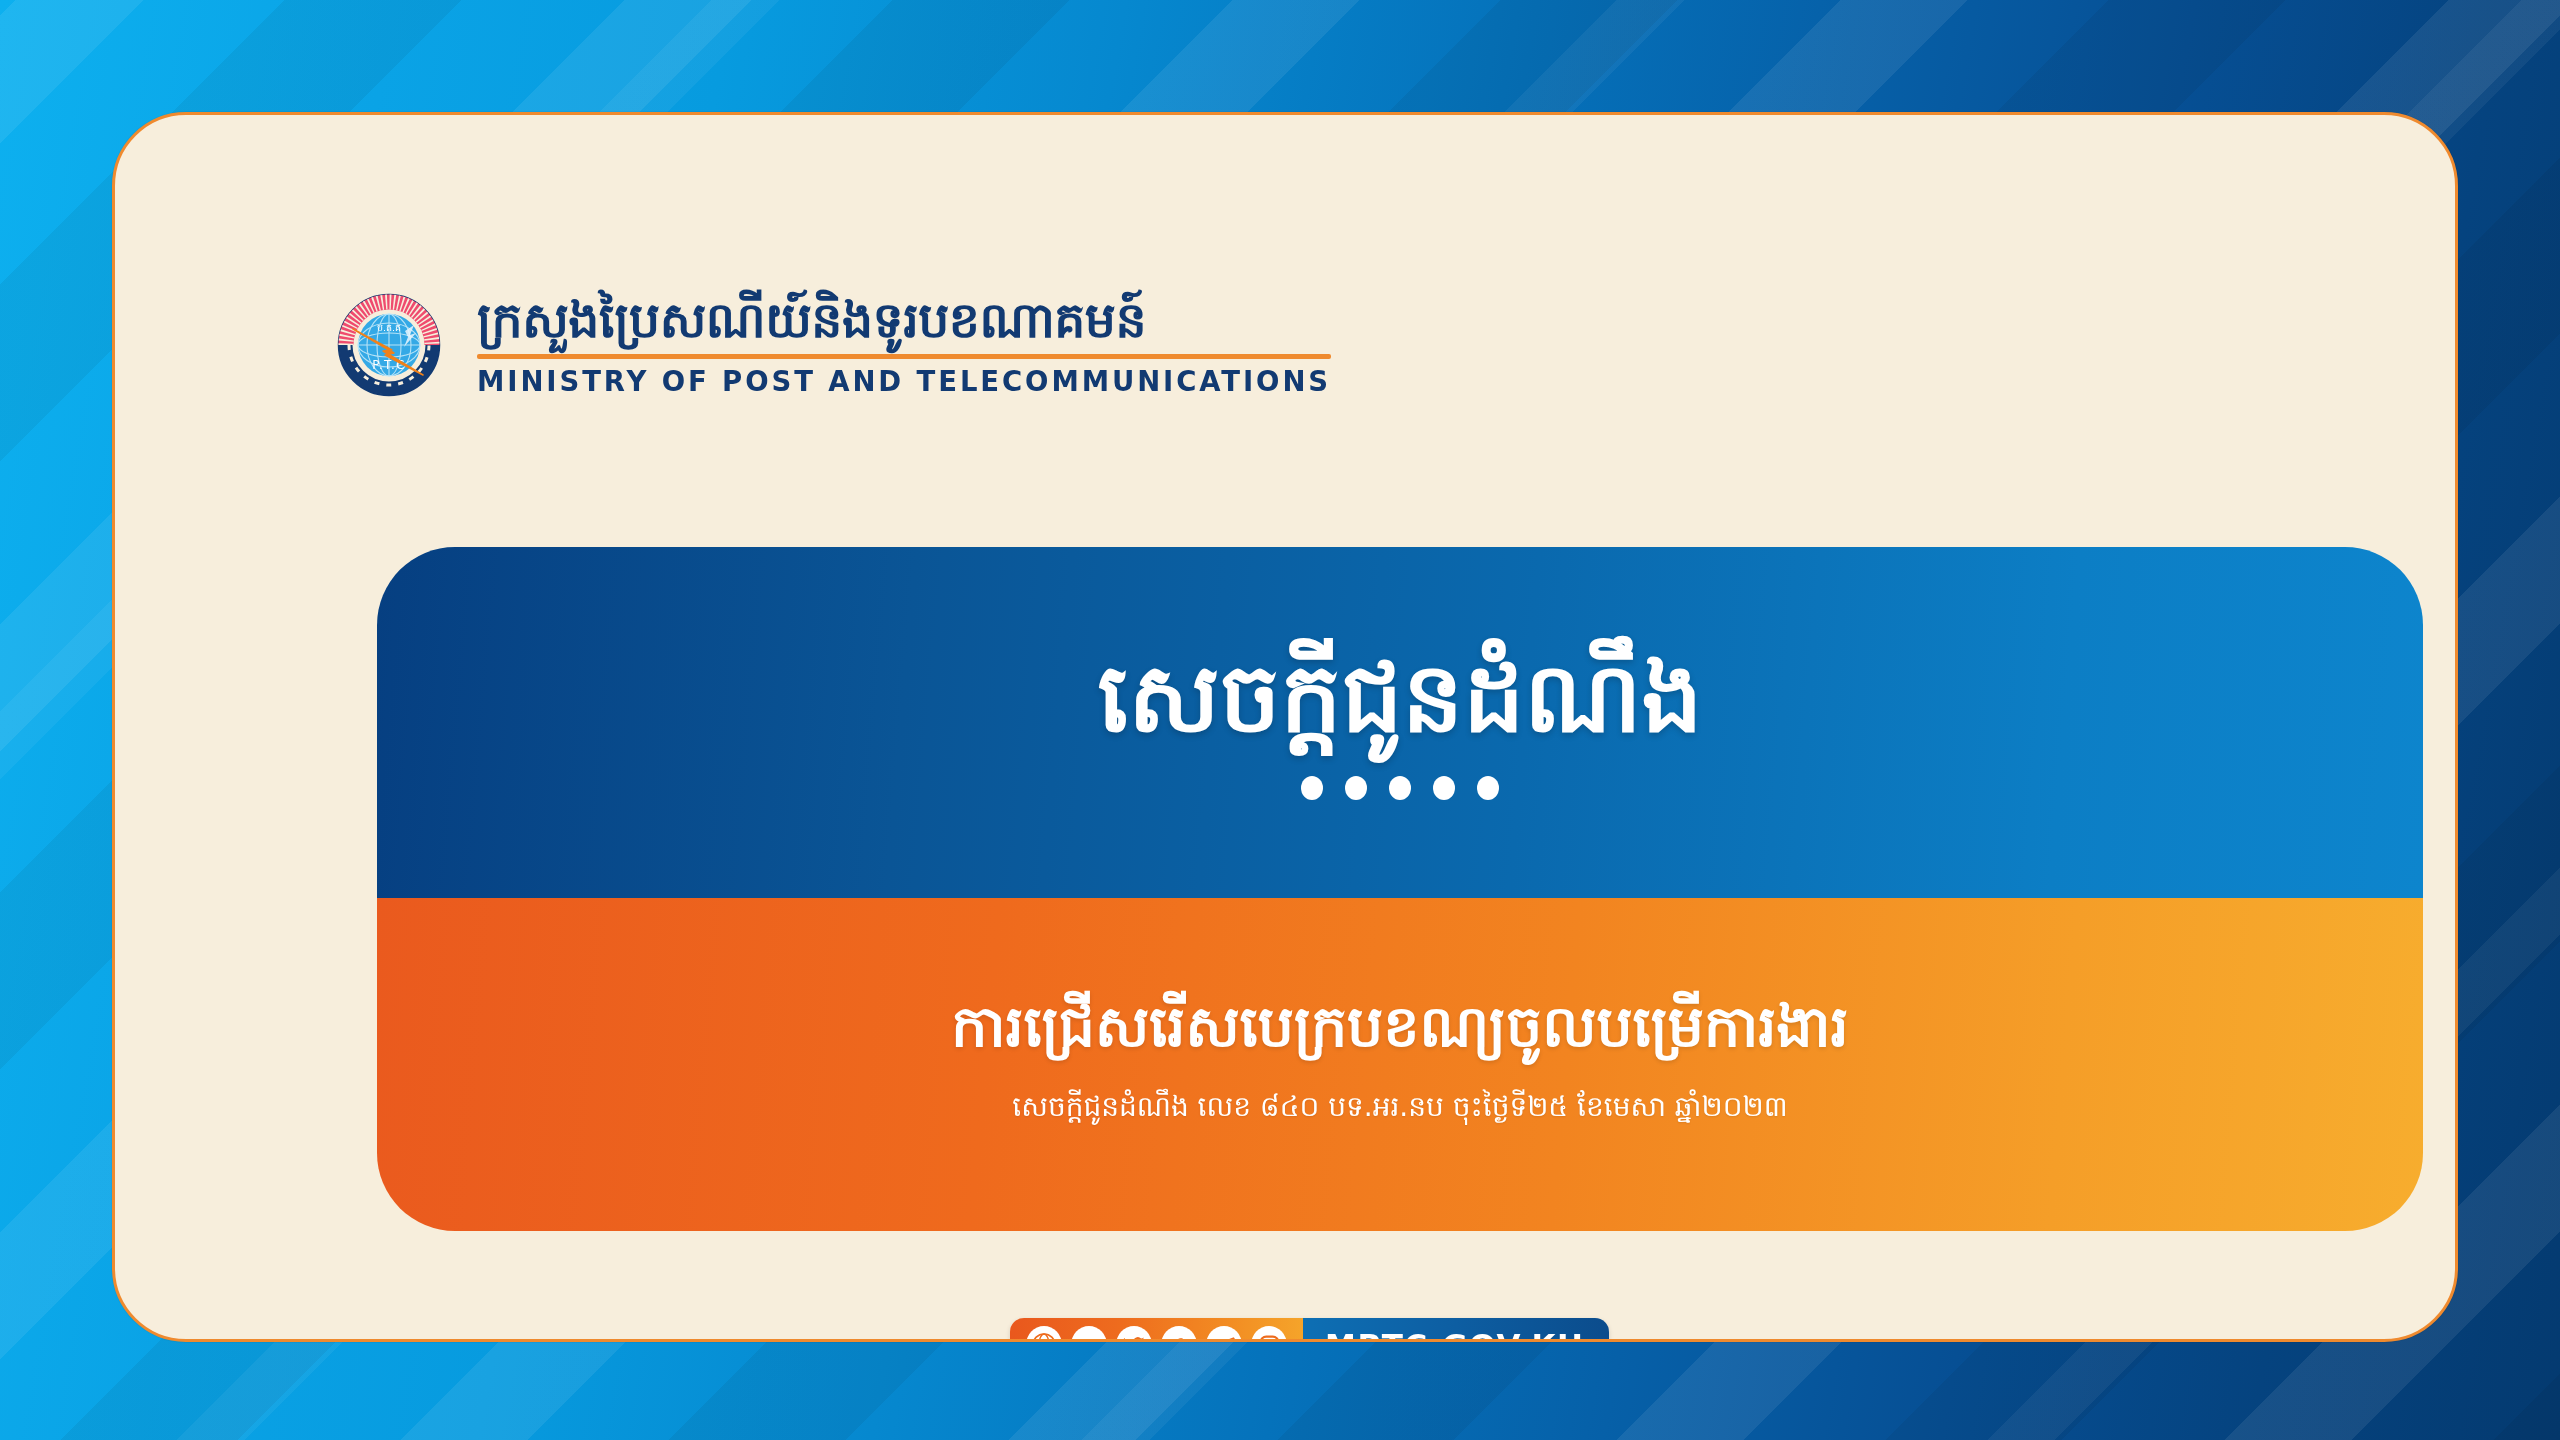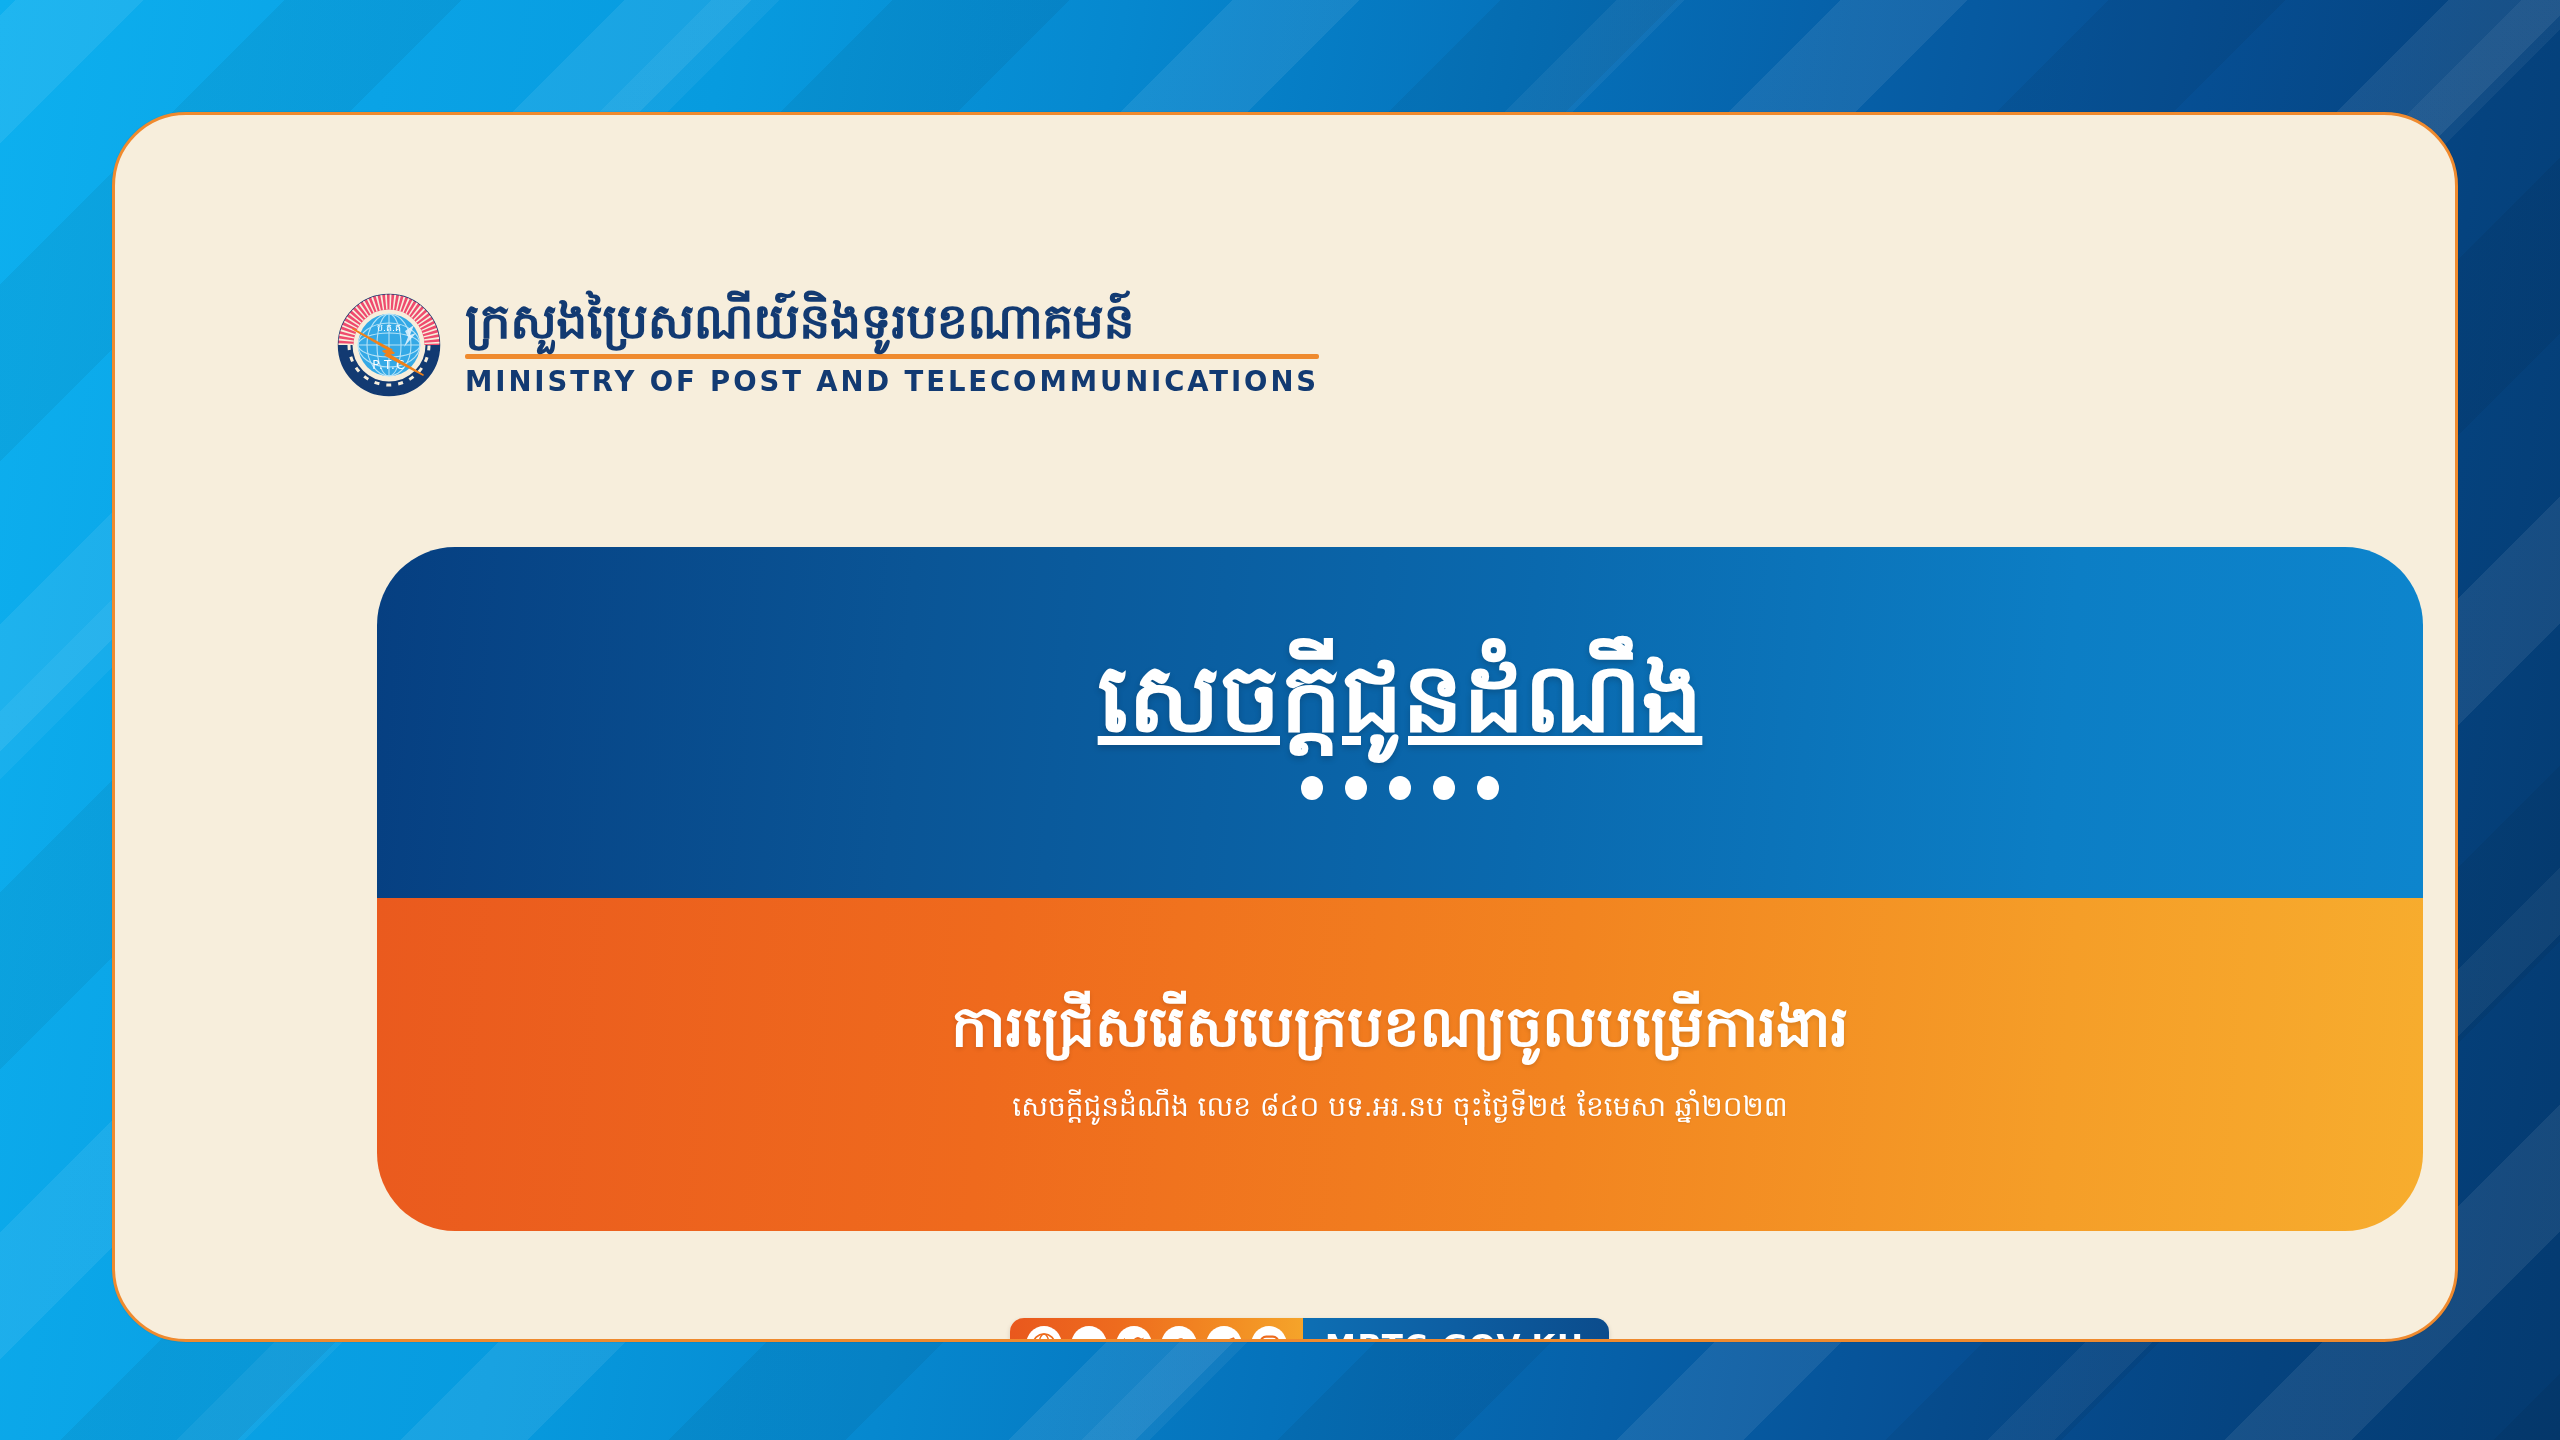--- a/index.html
+++ b/index.html
@@ -58,21 +58,21 @@
     border:3px solid #ef8a2e;
     border-radius:74px;
     box-shadow:0 0 0 1px rgba(0,0,0,.04);
     overflow:hidden;
   }
 
   
   #header{
     position:absolute;
     left:222px; top:178px;
-    display:flex; align-items:flex-end; gap:24px;
+    display:flex; align-items:center; gap:36px;
   }
   #logo-mark{ width:104px; height:104px; flex:0 0 104px; }
   #ministry-names{ padding-top:2px; }
   #name-kh{
     font-size:49px; line-height:1.05;
     color:#123a72; font-weight:bold;
     letter-spacing:-.5px;
     white-space:nowrap;
   }
   #name-rule{
@@ -99,21 +99,20 @@
     background:linear-gradient(95deg,#063f81 0%,#0a5596 26%,#0a69ae 56%,#0c7ec5 82%,#0d85cd 100%);
     display:flex; flex-direction:column;
     align-items:center; justify-content:center;
     position:relative;
   }
   #banner-title{
     color:#ffffff; font-weight:bold;
     font-size:96px; line-height:1.12;
     text-shadow:0 3px 6px rgba(0,0,0,.18);
     margin-top:0;
-    text-decoration:underline;
   }
   #banner-dots{
     display:flex; gap:22px; margin-top:24px;
   }
   #banner-dots span{
     width:22px; height:24px; border-radius:50%;
     background:#ffffff; display:block;
   }
   #banner-bottom{
     flex:1;

